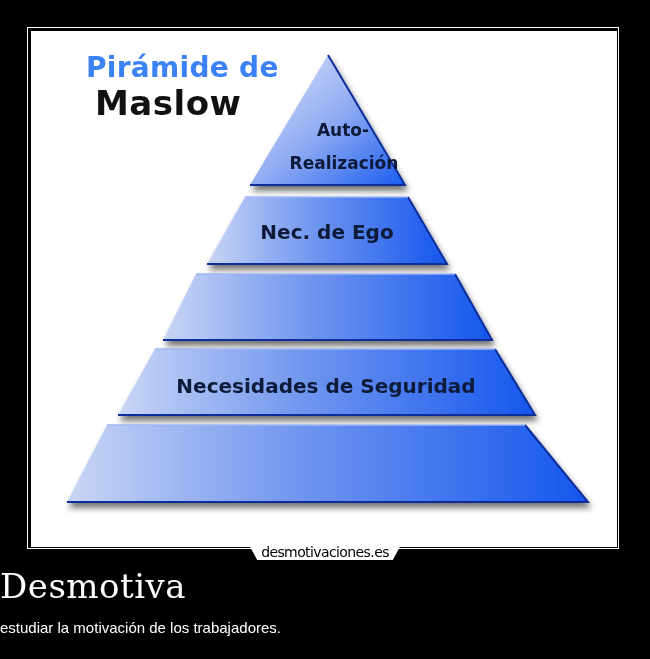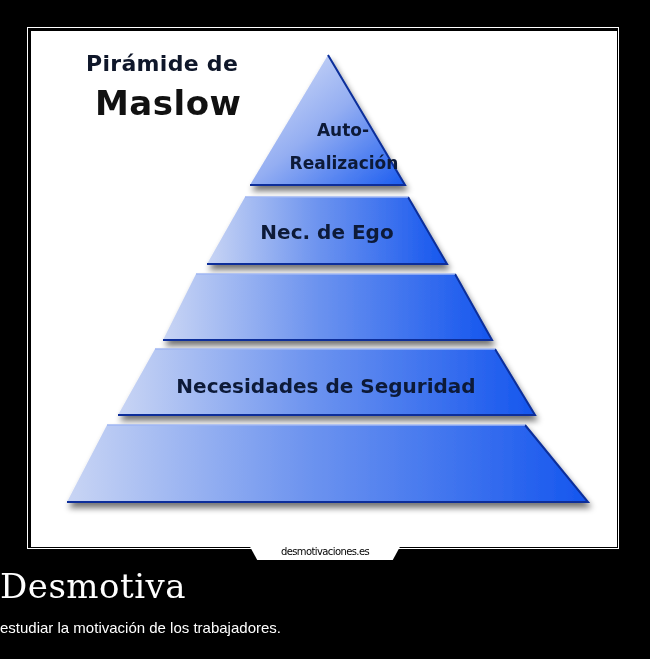--- a/index.html
+++ b/index.html
@@ -7,37 +7,37 @@
     .frame-border {
       position: absolute; left: 27px; top: 27px; width: 592px; height: 522px;
       border: 1px solid #fff; box-sizing: border-box;
     }
     .poster-image {
       position: absolute; left: 31px; top: 31px; width: 586px; height: 516px;
       background: #fff; overflow: hidden;
     }
     .poster-image svg { display: block; }
     .title-small {
-      position: absolute; left: 55px; top: 20px; font-size: 22px; font-weight: bold; color: #0f172a;
+      position: absolute; left: 55px; top: 20px; font-size: 28px; font-weight: bold; color: #3b82f6;
       letter-spacing: 0.3px;
     }
     .title-big {
       position: absolute; left: 64px; top: 52px; font-size: 34px; font-weight: bold; color: #111;
       letter-spacing: 0.5px;
     }
     .band-label {
       position: absolute; color: #0d1a38; font-weight: bold; text-align: center; white-space: nowrap;
       transform: translateX(-50%);
     }
     .site-tab {
       position: absolute; left: 248px; top: 543px; width: 154px; height: 17px;
       background: #fff; clip-path: polygon(0 0, 100% 0, 94% 100%, 6% 100%);
       display: flex; align-items: center; justify-content: center;
     }
-    .site-tab span { font-family: "DejaVu Sans", sans-serif; font-size: 10px; color: #000; letter-spacing: -0.6px; }
+    .site-tab span { font-family: "DejaVu Sans", sans-serif; font-size: 14px; color: #000; letter-spacing: -0.6px; }
     .headline {
       position: absolute; left: 0; width: 650px; top: 566px; text-align: left;
       font-family: "DejaVu Serif", "Liberation Serif", serif; color: #fff; font-size: 34px; letter-spacing: 0.5px;
     }
     .caption {
       position: absolute; left: 0; width: 650px; top: 619px; text-align: left;
       font-family: "Liberation Sans", sans-serif; color: #fff; font-size: 15px;
     }
   </style>
 </head>

